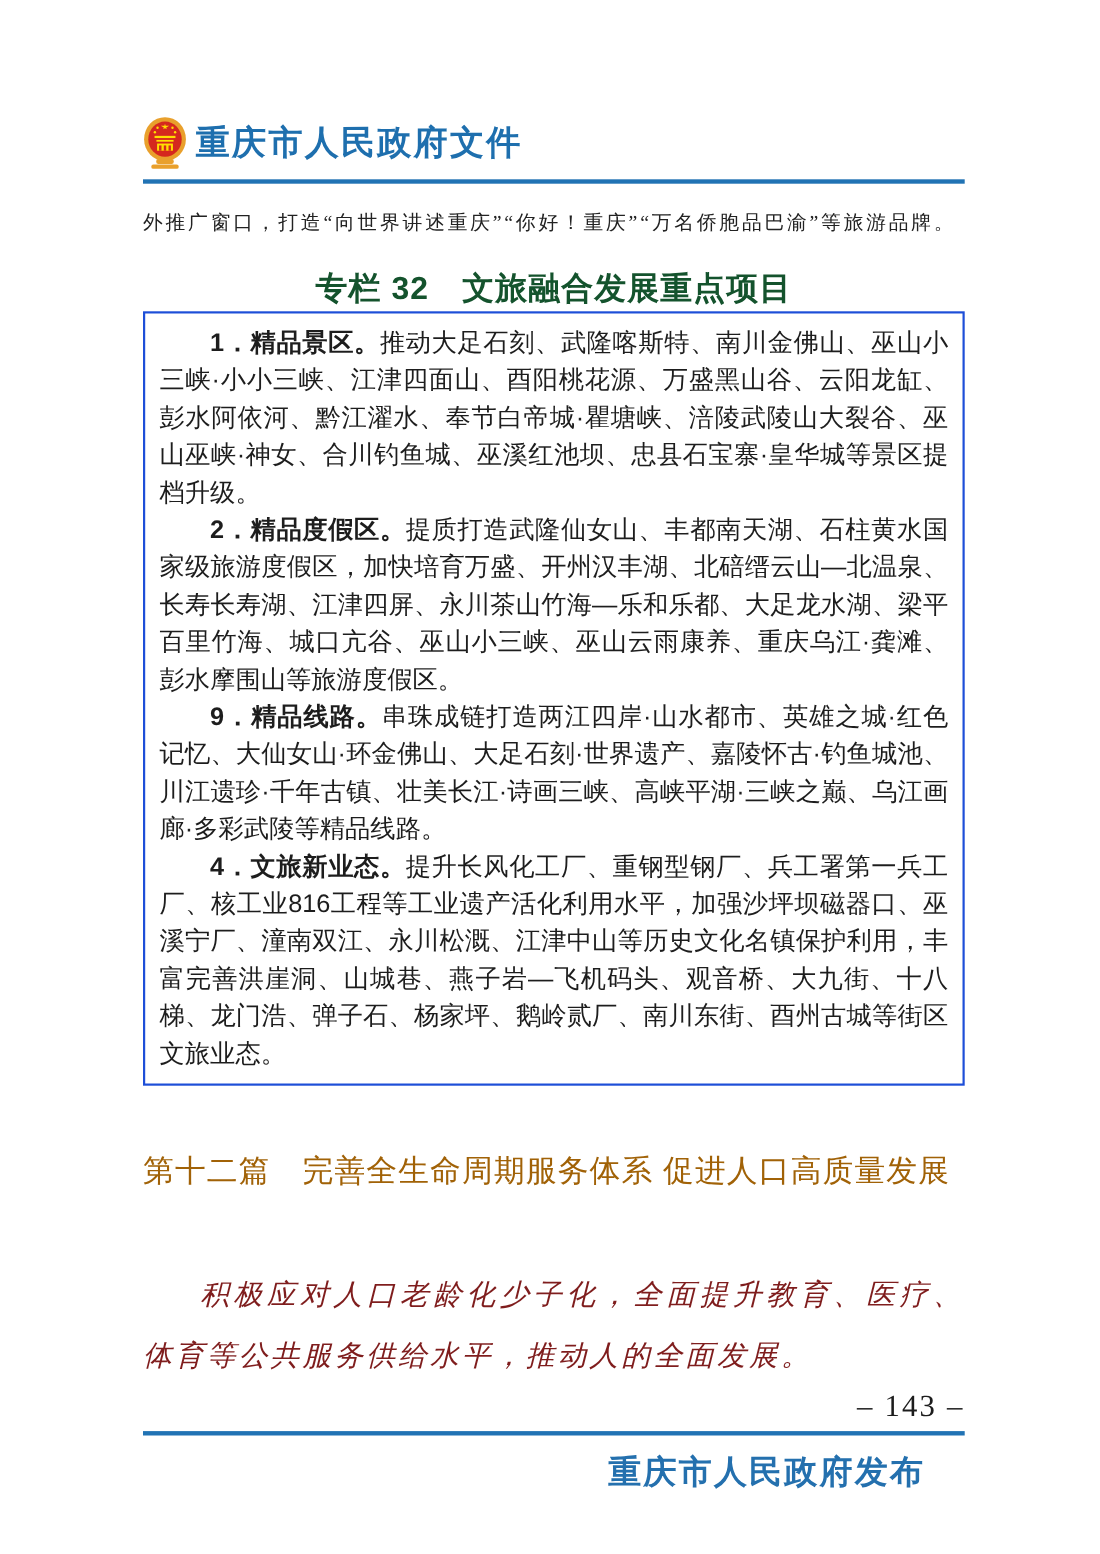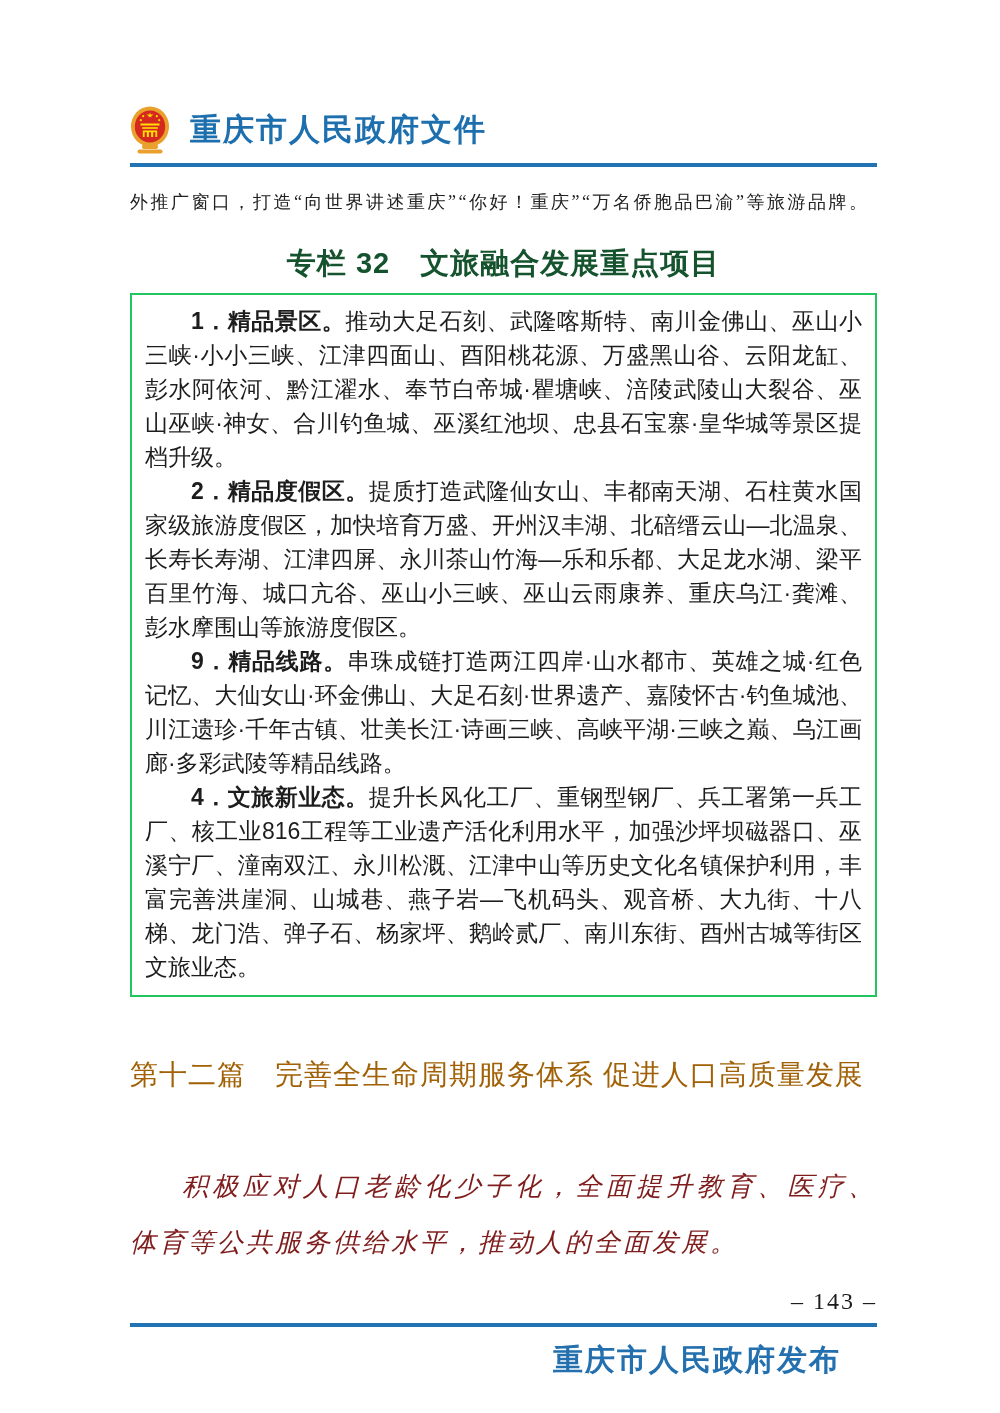--- a/index.html
+++ b/index.html
@@ -11,21 +11,21 @@
     font-family:"Liberation Serif","DejaVu Serif",serif;
     color:#1c1c1c;
     box-sizing:border-box;
   }
   .content{
     margin:0 123px 0 130px;
     padding-top:104px;
   }
   
   .doc-header{
-    display:flex;align-items:center;gap:20px;height:52px;
+    display:flex;align-items:center;gap:8px;height:52px;
   }
   .emblem{width:40px;height:50px;flex:0 0 auto;display:block;}
   .doc-header h1{
     margin:0;
     font-size:31px;font-weight:bold;
     color:#1e6fae;
     letter-spacing:2px;
     font-family:"Liberation Serif","DejaVu Serif",serif;
   }
   .rule{height:4px;background:#2173b4;border:0;}
@@ -46,22 +46,21 @@
     text-align:center;
     font-family:"Liberation Sans","DejaVu Sans",sans-serif;
     font-weight:bold;
     font-size:29px;
     line-height:40px;
     color:#14532d;
     letter-spacing:1px;
   }
   
   .feature-box{
-    margin-top:10px;
-    border:2px solid #22c55e;
+    border:2px solid #1d4ed8;
     padding:9px 13px 11px 13px;
     box-sizing:border-box;
   }
   .feature-box p{
     margin:0;
     font-family:"Liberation Sans","DejaVu Sans",sans-serif;
     font-size:23px;
     line-height:34px;
     text-align:justify;
     text-justify:inter-ideograph;
@@ -87,23 +86,23 @@
     line-height:56px;
     letter-spacing:3px;
     text-align:justify;
     text-justify:inter-ideograph;
     text-indent:2em;
     color:#7f1d1d;
     font-style:italic;
   }
   
   .page-number{
-    margin-top:14px;
+    margin-top:2px;
     text-align:right;
-    font-size:24px;
+    font-size:28px;
     line-height:32px;
     color:#1c1c1c;
     letter-spacing:2px;
   }
   .rule.bottom{margin-top:6px;}
   
   .doc-footer{
     margin-top:13px;
     padding-right:36px;
     text-align:right;

